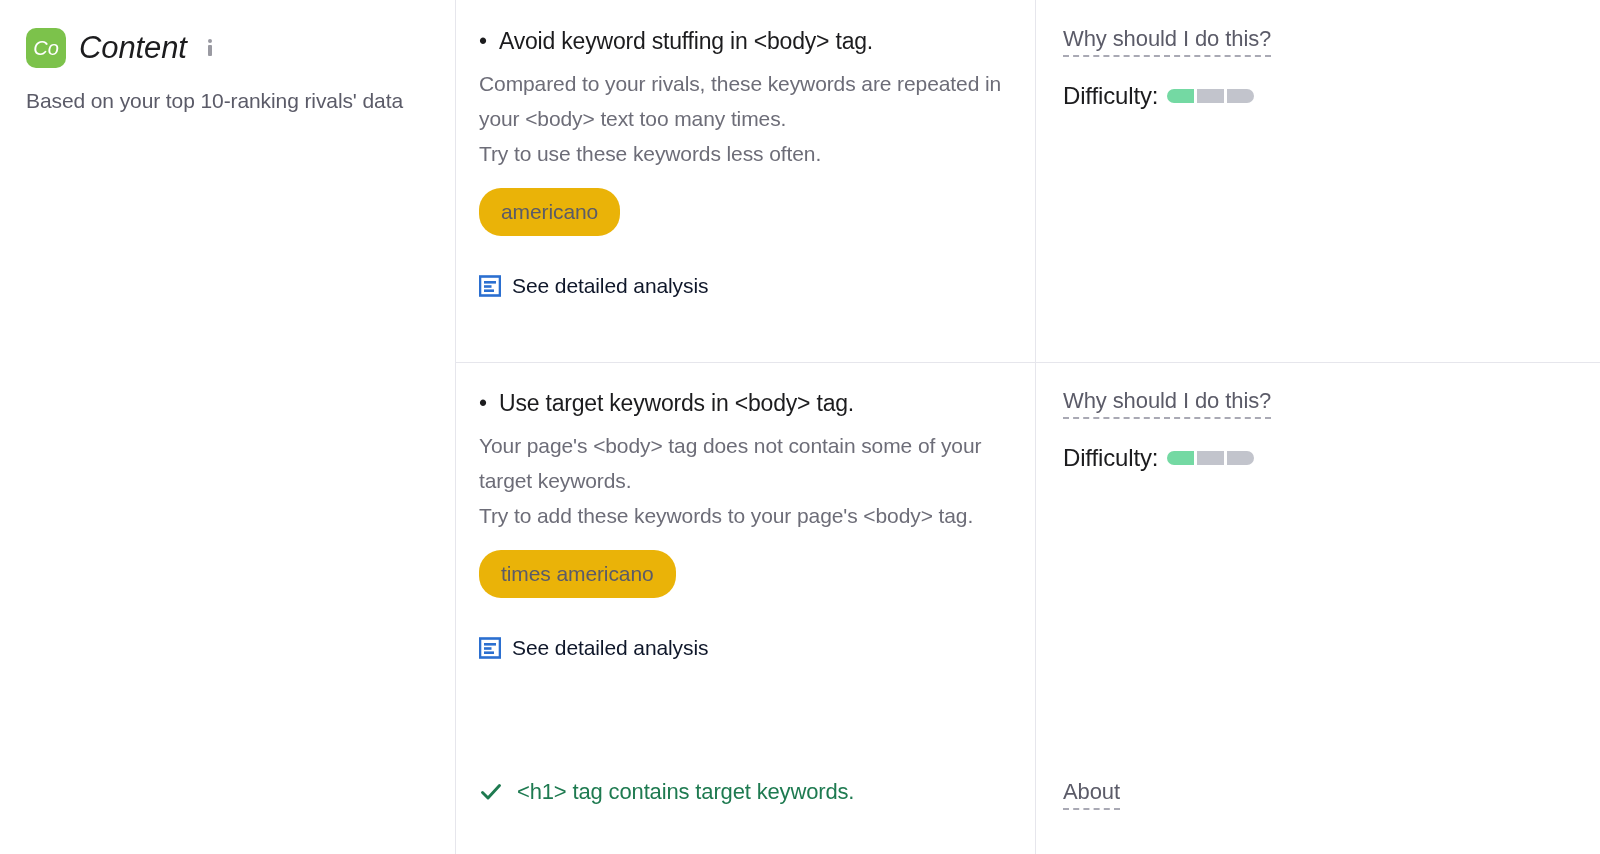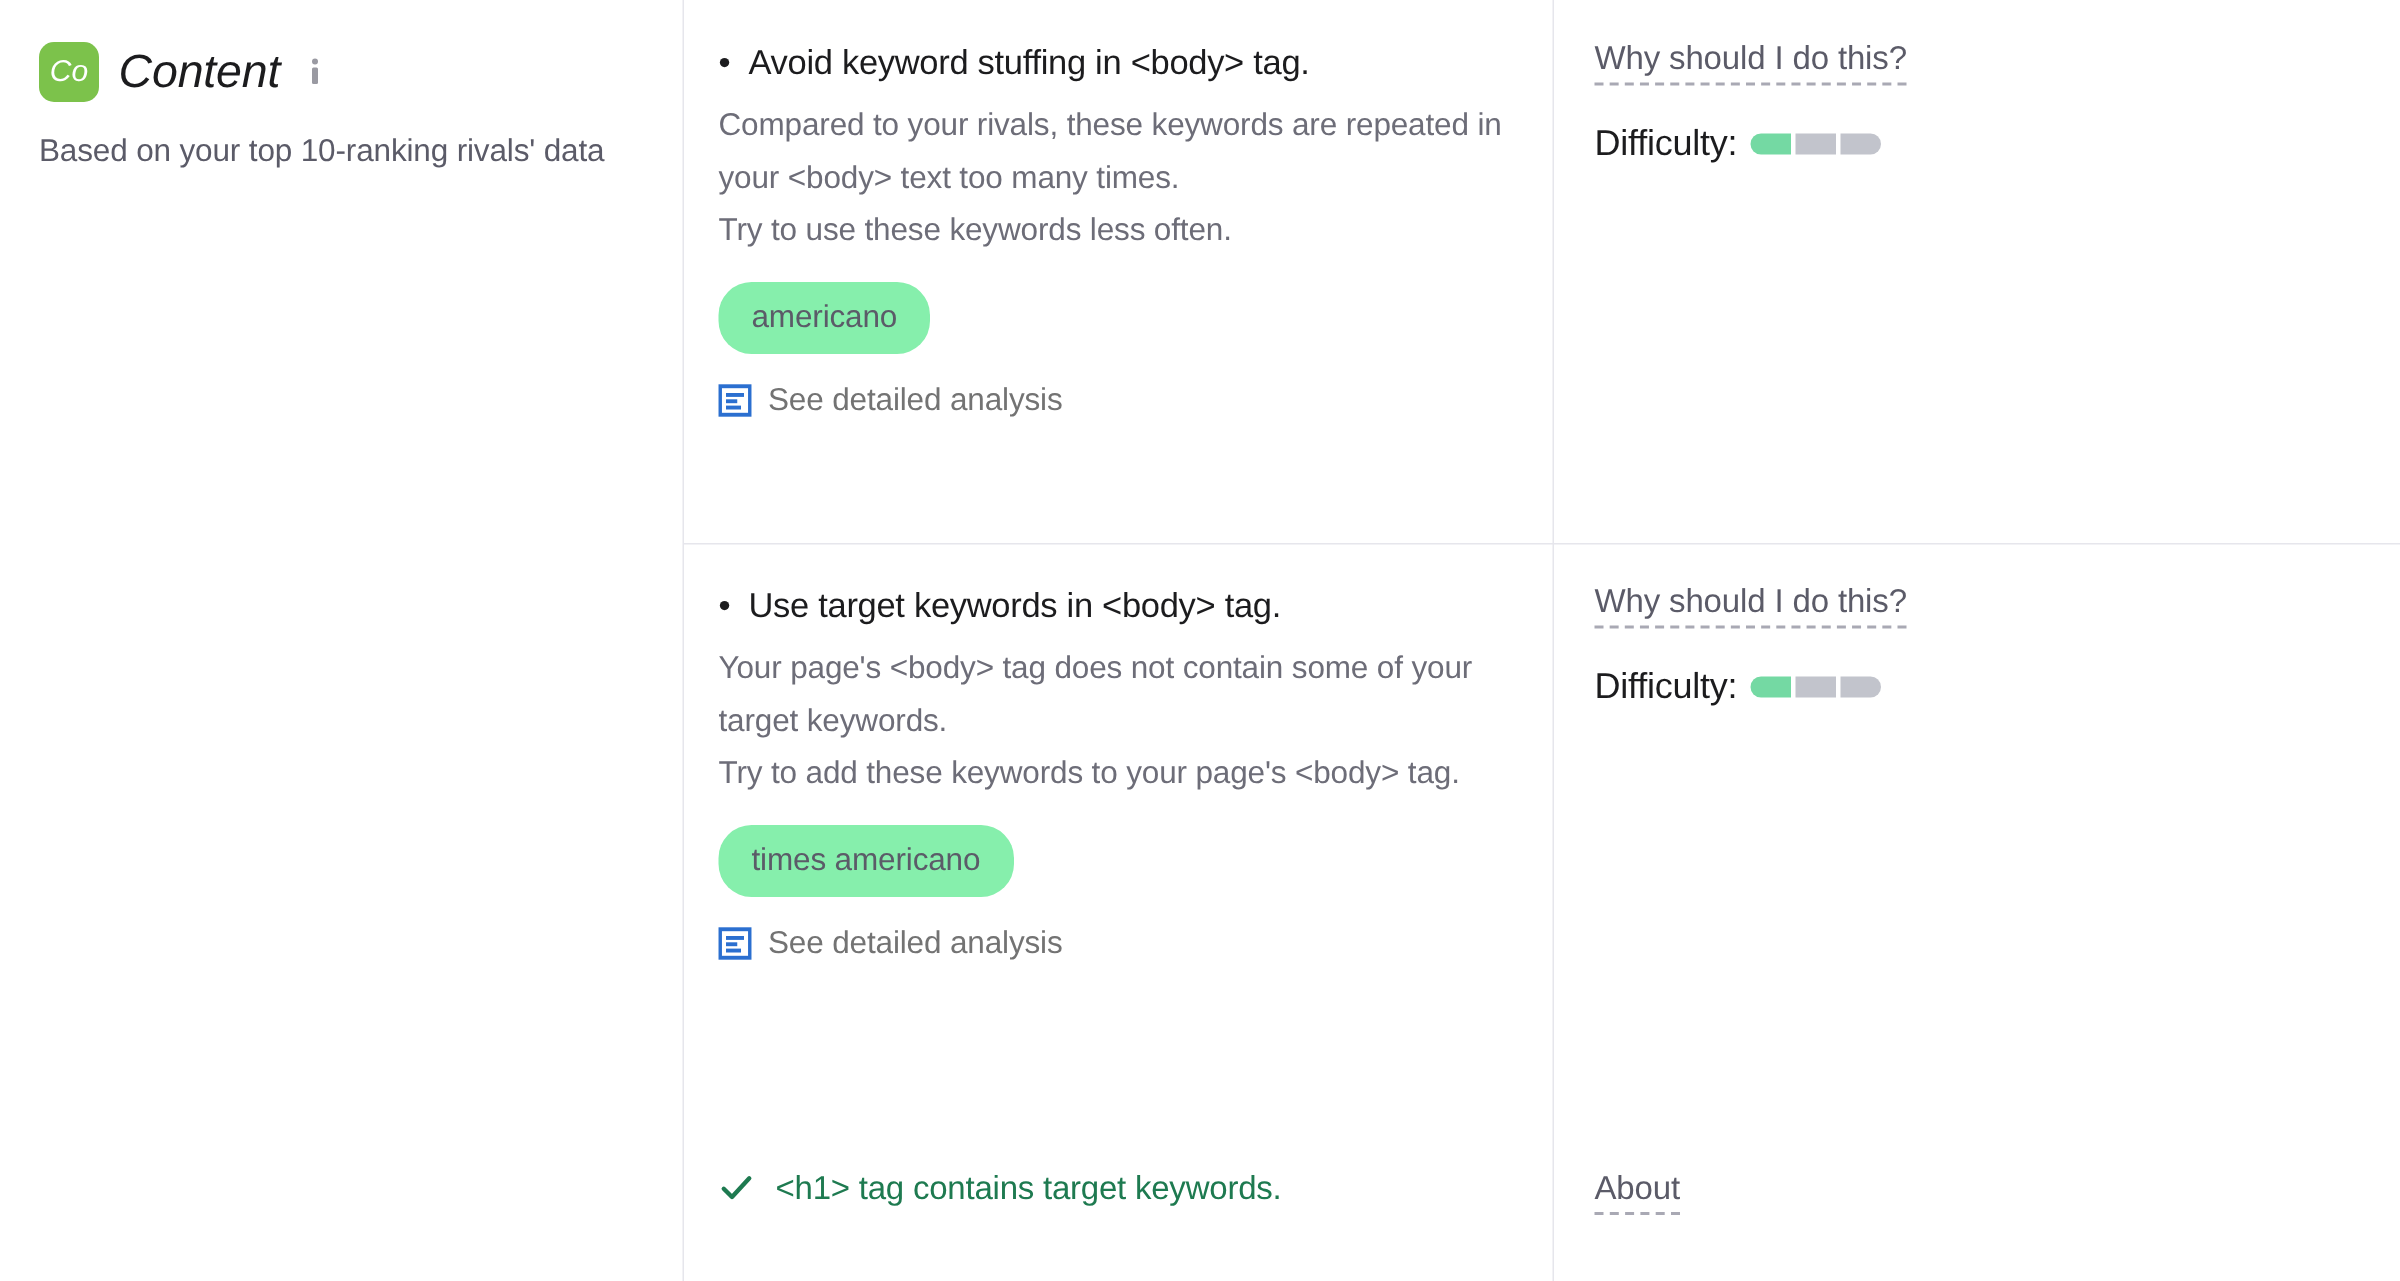--- a/index.html
+++ b/index.html
@@ -169,35 +169,35 @@
     color: #6d6d78;
     letter-spacing: -0.1px;
   }
 
   .chip-row {
     margin-top: 17px;
   }
 
   .chip {
     display: inline-block;
-    background: #86efac;
+    background: #eab308;
     color: #5b5b68;
     font-size: 21px;
     line-height: 22px;
     padding: 13px 22px;
     border-radius: 22px;
     letter-spacing: -0.1px;
   }
 
   .analysis-link {
-    margin-top: 19px;
+    margin-top: 38px;
     display: flex;
     align-items: center;
     gap: 11px;
-    color: #737373;
+    color: #0f172a;
     font-size: 21px;
     letter-spacing: -0.1px;
     cursor: pointer;
     width: max-content;
   }
 
   .doc-icon {
     width: 22px;
     height: 22px;
     flex: none;

